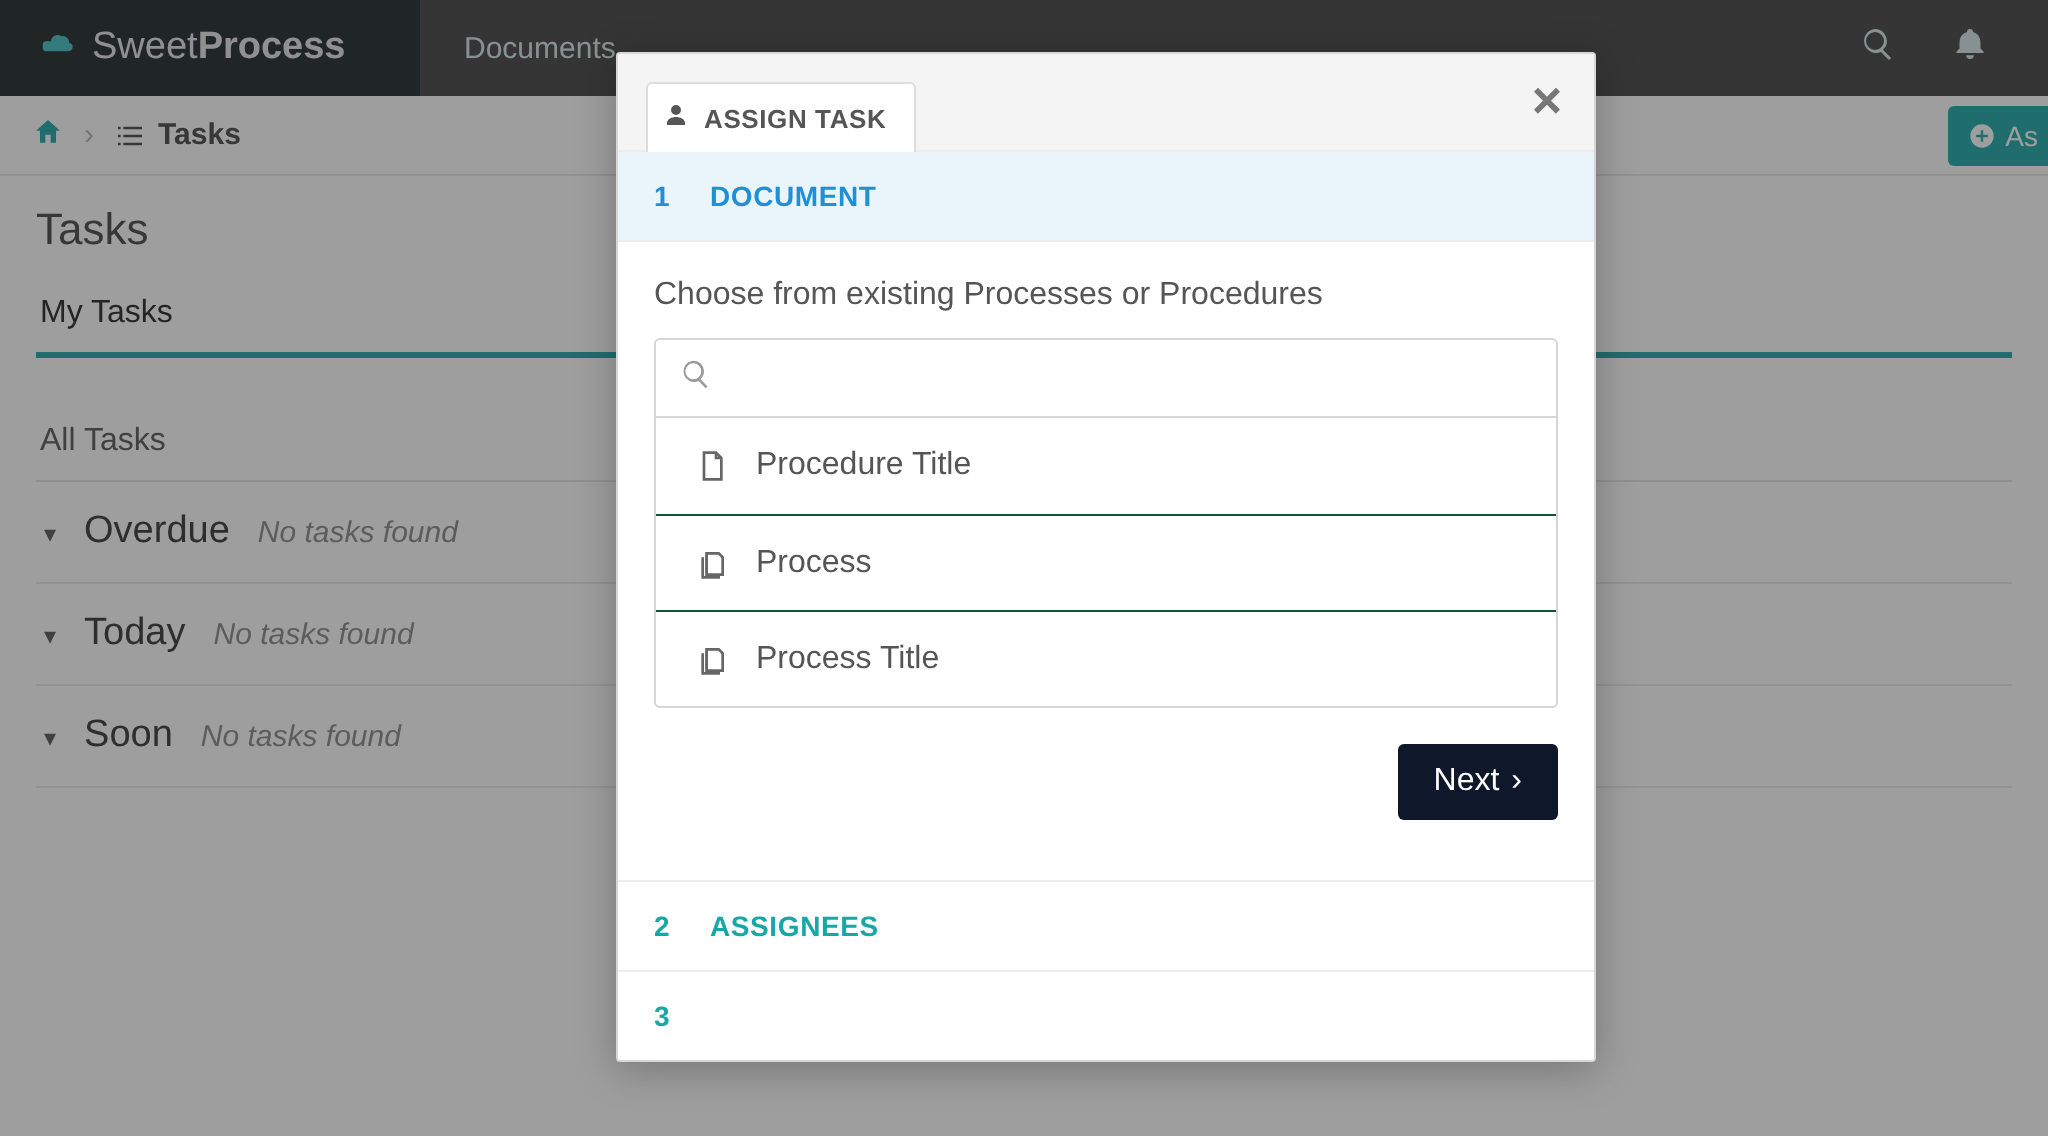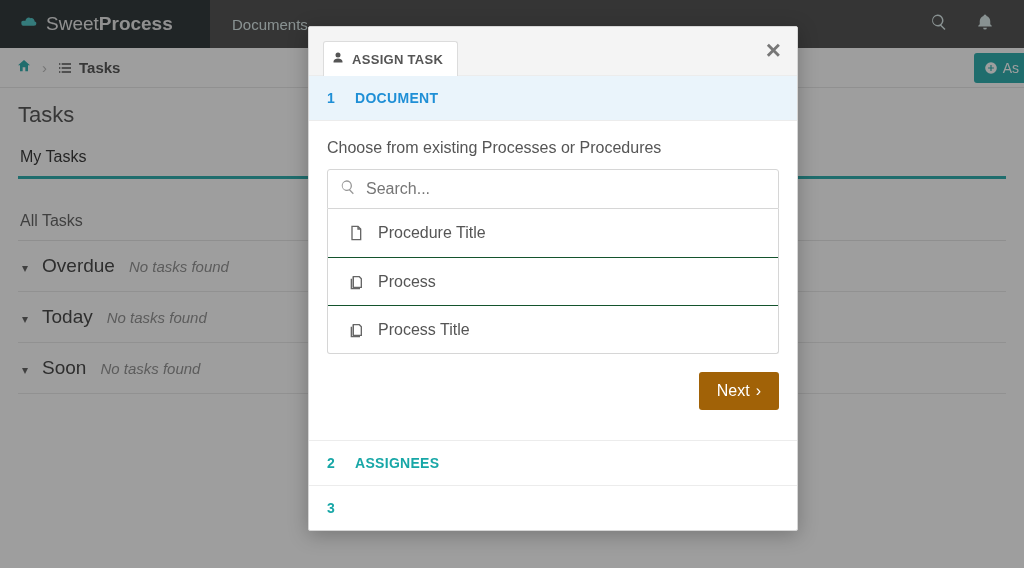--- a/index.html
+++ b/index.html
@@ -46,21 +46,21 @@
   .modal-body { padding: 4px 18px 16px 18px; border-top: 1px solid #ececec; }
   .instruct { font-size: 16px; color: #555; padding: 14px 0 12px 0; }
   .search-wrap { display: flex; align-items: center; border: 1px solid #d6d6d6; border-radius: 3px 3px 0 0; height: 40px; padding: 0 12px; gap: 10px; color: #999;}
   .search-input { border: none; outline: none; font-size: 16px; flex: 1; color: #444; background: transparent;}
   .list { border: 1px solid #d6d6d6; border-top: none; border-radius: 0 0 3px 3px; }
   .list-item { height: 48px; display: flex; align-items: center; gap: 14px; padding: 0 20px; font-size: 16px; color: #555; border-top: 1px solid #14532d; cursor: pointer;}
   .list-item:first-child { border-top: none;}
   .list-item svg { width: 16px; height: 18px; color: #666; flex-shrink: 0;}
 
   .modal-footer { display: flex; justify-content: flex-end; padding: 18px 0 14px 0; }
-  .next-btn { background: #a16207; color: #fff; border: none; border-radius: 3px; height: 38px; padding: 0 18px; font-size: 16px; display: flex; align-items: center; gap: 6px; cursor: pointer;}
+  .next-btn { background: #0f172a; color: #fff; border: none; border-radius: 3px; height: 38px; padding: 0 18px; font-size: 16px; display: flex; align-items: center; gap: 6px; cursor: pointer;}
 </style>
 </head>
 <body>
 
 <div class="topbar">
   <div class="logo-wrap">
     <span class="logo-icon">
       <svg viewBox="0 0 24 24" fill="currentColor">
           <path d="M4 10c0-1 1-2 2-2h3c0-3 4-5 6-3 2-1 5 1 5 4 1 0 2 1 2 2 0 2-1 3-3 3H6c-2 0-2-2-2-4z"></path>
         </svg>
@@ -150,21 +150,20 @@
   </div>
 
   <div class="modal-body">
     <div class="instruct">Choose from existing Processes or Procedures</div>
     <div class="search-wrap">
       <span>
         <svg width="16" height="16" viewBox="0 0 24 24" fill="currentColor">
             <path d="M10 2a8 8 0 015.3 13.9l5.4 5.4-1.4 1.4-5.4-5.4A8 8 0 1110 2zm0 2a6 6 0 100 12 6 6 0 000-12z"></path>
           </svg>
       </span>
-      <input class="search-input" placeholder="Search..." style="">
     </div>
     <div class="list">
       <div class="list-item">
         <svg viewBox="0 0 24 24" fill="none" stroke="currentColor" stroke-width="2">
             <path d="M6 2h9l4 4v16H6z"></path>
             <path d="M15 2v4h4"></path>
           </svg>
         <span>Procedure Title</span>
       </div>
       <div class="list-item">

